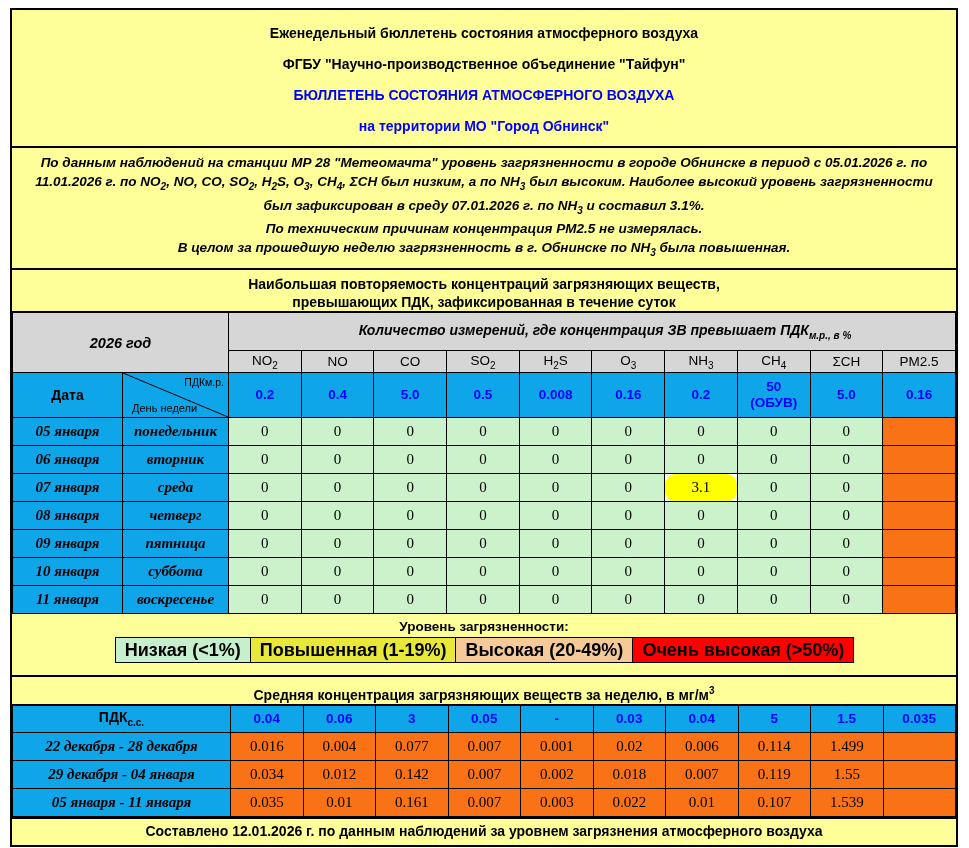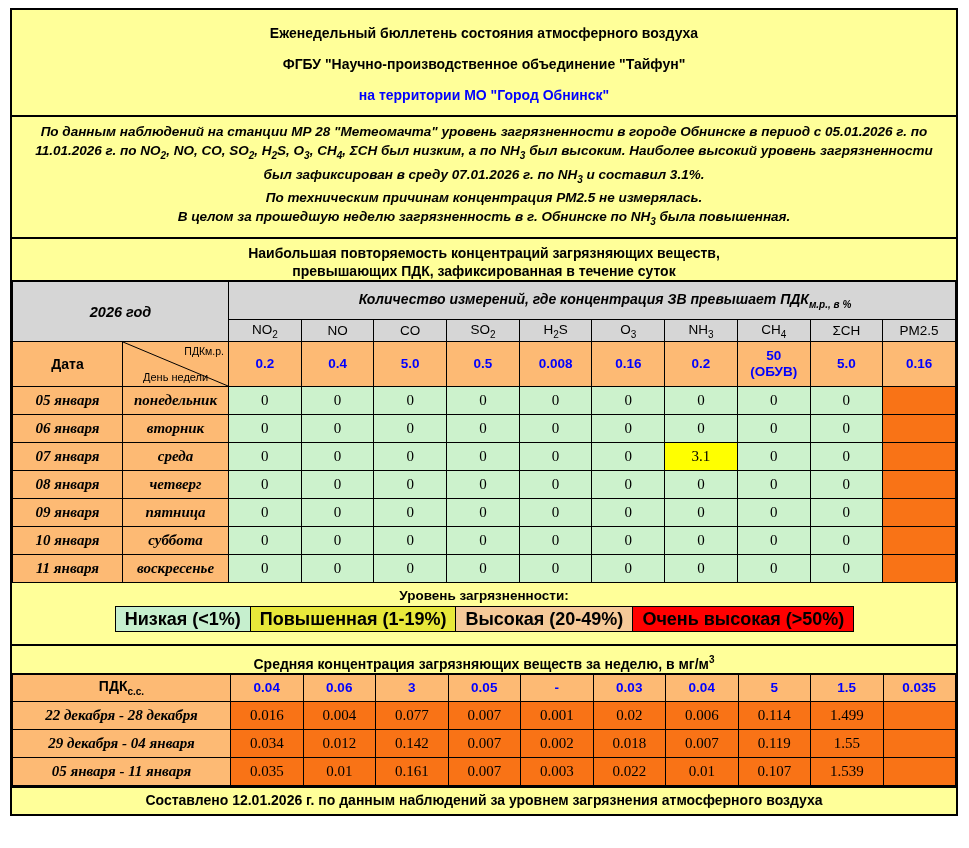--- a/index.html
+++ b/index.html
@@ -51,38 +51,38 @@
     background:#FFFFFF;
   }
   td {
     border:1px solid #000;
     text-align:center;
     vertical-align:middle;
     padding:0 2px;
     overflow:hidden;
   }
   .gray  { background:#D6D6D6; }
-  .cyan  { background:#fdba74; }
+  .cyan  { background:#0ea5e9; }
   .green { background:#CCF2CC; }
   .white { background:#f97316; }
 
   .year-cell { font-weight:bold; font-style:italic; font-size:14.5px; }
   .measure-cell { font-weight:bold; font-style:italic; font-size:14px; height:37px;padding-left:28px; }
   .measure-cell sub { font-size:10px; }
   .chem { font-size:13.5px; height:21px; font-weight:normal; }
   .chem sub { font-size:10px; }
 
   .date-label { font-weight:bold; font-size:14px; }
   tr.pdk-row td { height:44px; }
   .pdkval { color:#0000FF; font-weight:bold; font-size:13.5px; line-height:16px; }
 
   .diag { position:relative; padding:0; }
   .diag svg { position:absolute; left:0; top:0; width:100%; height:100%; }
   .diag .diag-top    { position:absolute; top:3px;  right:4px; font-size:10.5px; }
-  .diag .diag-bottom { position:absolute; bottom:3px; left:20px; font-size:11px; }
+  .diag .diag-bottom { position:absolute; bottom:3px; left:9px; font-size:11px; }
 
   tr.data-row td { height:27px; }
   .datecell, .daycell, .periodcell {
     font-family:"Liberation Serif", serif;
     font-weight:bold; font-style:italic; font-size:15px;
   }
   .valcell, .wval {
     font-family:"Liberation Serif", serif;
     font-size:15px;
   }
@@ -117,20 +117,21 @@
   }
 </style>
 </head>
 <body>
 
 <div class="page">
 
   <div class="header-block">
     <div class="hline">Еженедельный бюллетень состояния атмосферного воздуха</div>
     <div class="hline">ФГБУ "Научно-производственное объединение "Тайфун"</div>
+    <div class="hline blue">БЮЛЛЕТЕНЬ СОСТОЯНИЯ АТМОСФЕРНОГО ВОЗДУХА</div>
     <div class="hline blue">на территории МО "Город Обнинск"</div>
   </div>
 
   <div class="summary-block">
     <div>По данным наблюдений на станции МР 28 "Метеомачта" уровень загрязненности в городе Обнинске в период с 05.01.2026 г. по 11.01.2026 г. по NO<sub>2</sub>, NO, CO, SO<sub>2</sub>, H<sub>2</sub>S, O<sub>3</sub>, CH<sub>4</sub>, ΣCH был низким, а по NH<sub>3</sub> был высоким. Наиболее высокий уровень загрязненности был зафиксирован в среду 07.01.2026 г. по NH<sub>3</sub> и составил 3.1%.</div>
     <div>По техническим причинам концентрация PM2.5 не измерялась.</div>
     <div>В целом за прошедшую неделю загрязненность в г. Обнинске по NH<sub>3</sub> была повышенная.</div>
   </div>
 
   <div class="band">Наибольшая повторяемость концентраций загрязняющих веществ,<br>превышающих ПДК, зафиксированная в течение суток</div>
@@ -219,21 +220,21 @@
         </tr>
         <tr class="data-row">
           <td class="cyan datecell">07 января</td>
           <td class="cyan daycell">среда</td>
           <td class="green valcell">0</td>
           <td class="green valcell">0</td>
           <td class="green valcell">0</td>
           <td class="green valcell">0</td>
           <td class="green valcell">0</td>
           <td class="green valcell">0</td>
-          <td class="green valcell" style="background: rgb(255, 255, 0);">3.1</td>
+          <td class="green valcell" style="background: rgb(255, 255, 0); border-radius: 11px;">3.1</td>
           <td class="green valcell">0</td>
           <td class="green valcell">0</td>
           <td class="white valcell"></td>
         </tr>
         <tr class="data-row">
           <td class="cyan datecell">08 января</td>
           <td class="cyan daycell">четверг</td>
           <td class="green valcell">0</td>
           <td class="green valcell">0</td>
           <td class="green valcell">0</td>

